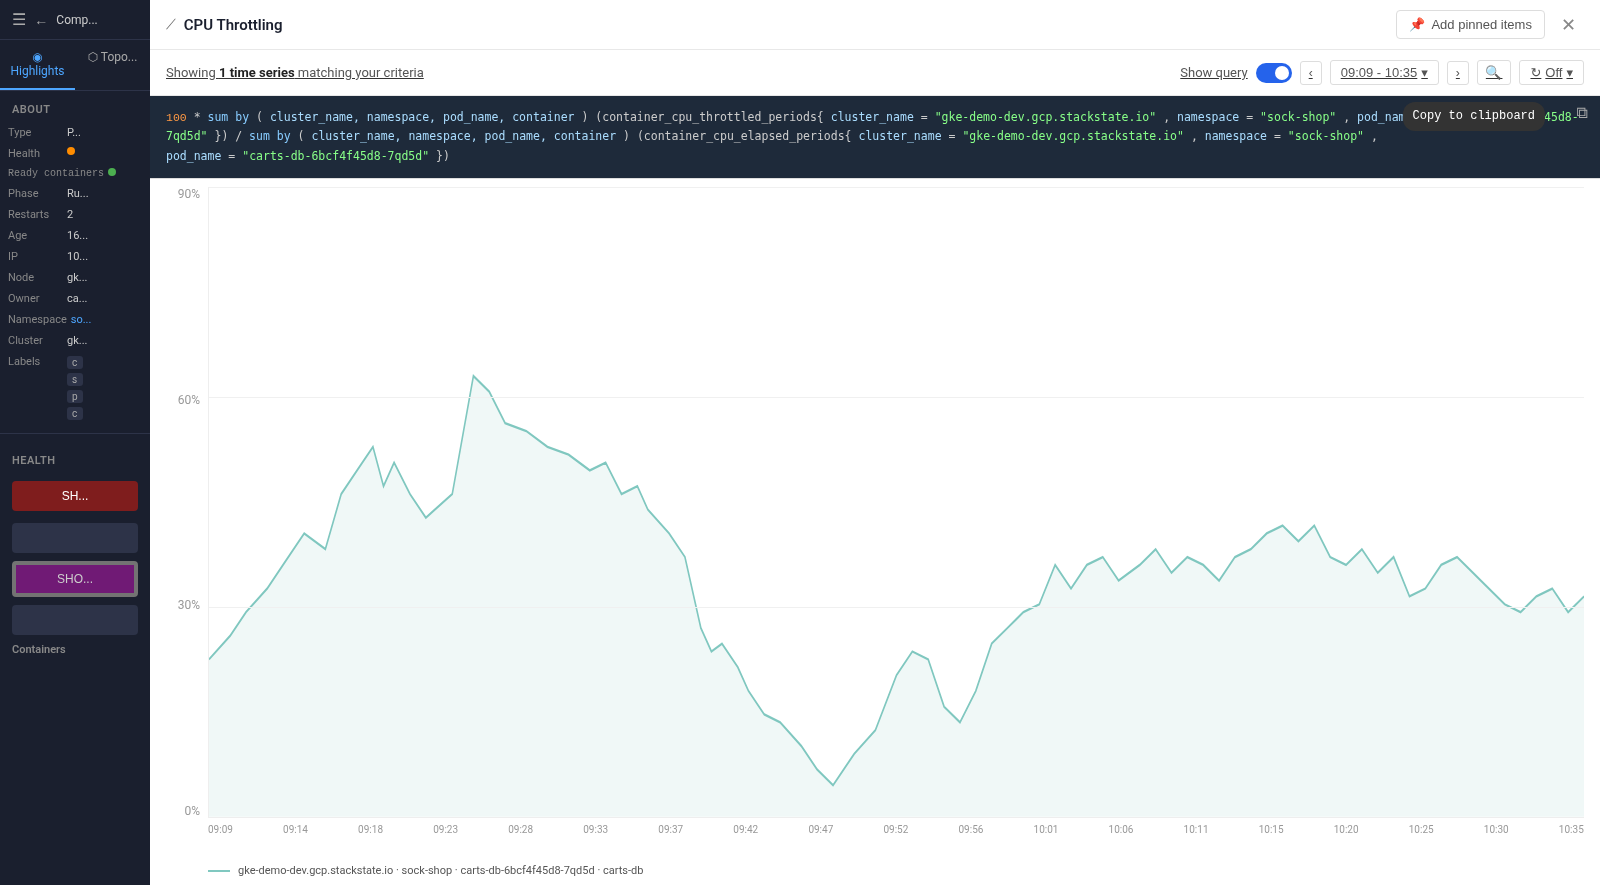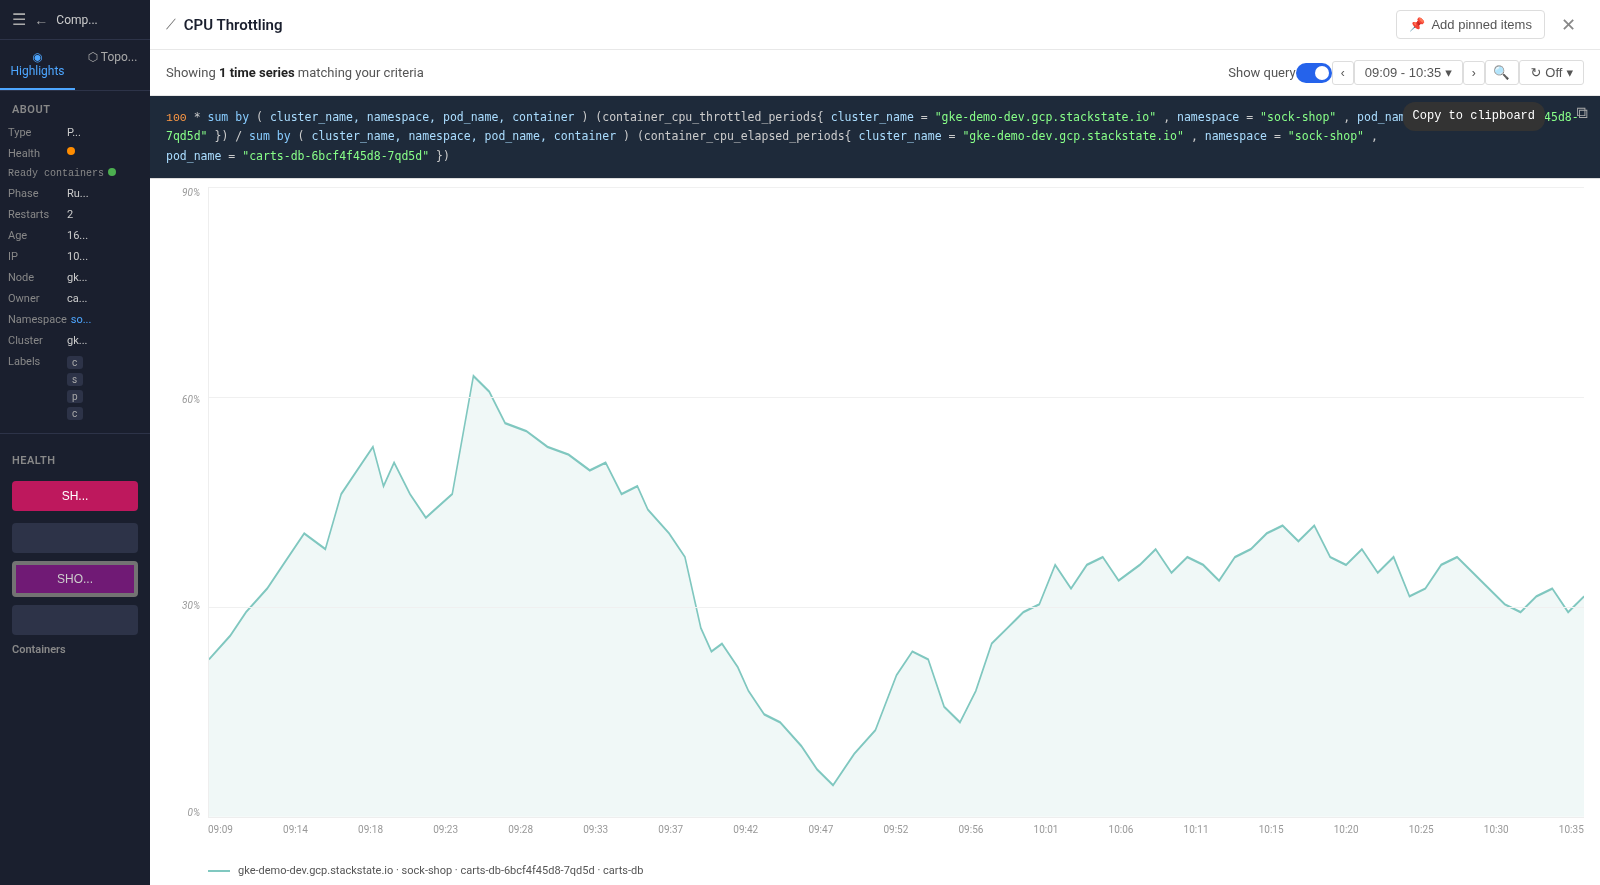--- a/index.html
+++ b/index.html
@@ -58,21 +58,21 @@
       font-size: 11px;
     }
     .sidebar-field-label { color: #888; min-width: 55px; }
     .sidebar-field-value { color: #ccc; overflow: hidden; text-overflow: ellipsis; white-space: nowrap; }
     .health-dot { width: 8px; height: 8px; border-radius: 50%; display: inline-block; margin-right: 3px; flex-shrink: 0; }
     .health-orange { background: #ff8c00; }
     .health-green { background: #4caf50; }
     .sidebar-divider { border: none; border-top: 1px solid #2d3348; margin: 8px 0; }
     .sidebar-show-btn {
       margin: 8px 12px;
-      background: #be185d;
+      background: #7f1d1d;
       color: white;
       border: none;
       border-radius: 4px;
       padding: 8px;
       width: calc(100% - 24px);
       cursor: pointer;
       font-size: 12px;
     }
     .sidebar-show-btn2 {
       margin: 4px 12px;
@@ -144,21 +144,23 @@
       font-size: 18px;
       padding: 4px 8px;
     }
 
     
     .criteria-bar {
       display: flex;
       align-items: center;
       padding: 10px 16px;
       border-bottom: 1px solid #e8e8e8;
+      gap: 8px;
       background: #fff;
+      text-decoration: underline;
     }
     .criteria-text { font-size: 13px; color: #555; flex: 1; }
     .criteria-text strong { color: #222; }
     .show-query-label { font-size: 13px; color: #555; }
     .toggle-switch {
       width: 36px;
       height: 20px;
       background: #2563eb;
       border-radius: 10px;
       position: relative;
@@ -275,21 +277,21 @@
       left: 0;
       top: 0;
       bottom: 40px;
       width: 38px;
       display: flex;
       flex-direction: column;
       justify-content: space-between;
       align-items: flex-end;
       padding-right: 4px;
     }
-    .y-label { font-size: 10px; color: #999; font-style: italic; }
+    .y-label { font-size: 12px; color: #999; }
     .chart-svg-area {
       position: absolute;
       left: 42px;
       right: 0;
       top: 0;
       bottom: 40px;
       border-left: 1px solid #eee;
       border-bottom: 1px solid #eee;
     }
     .x-axis {

